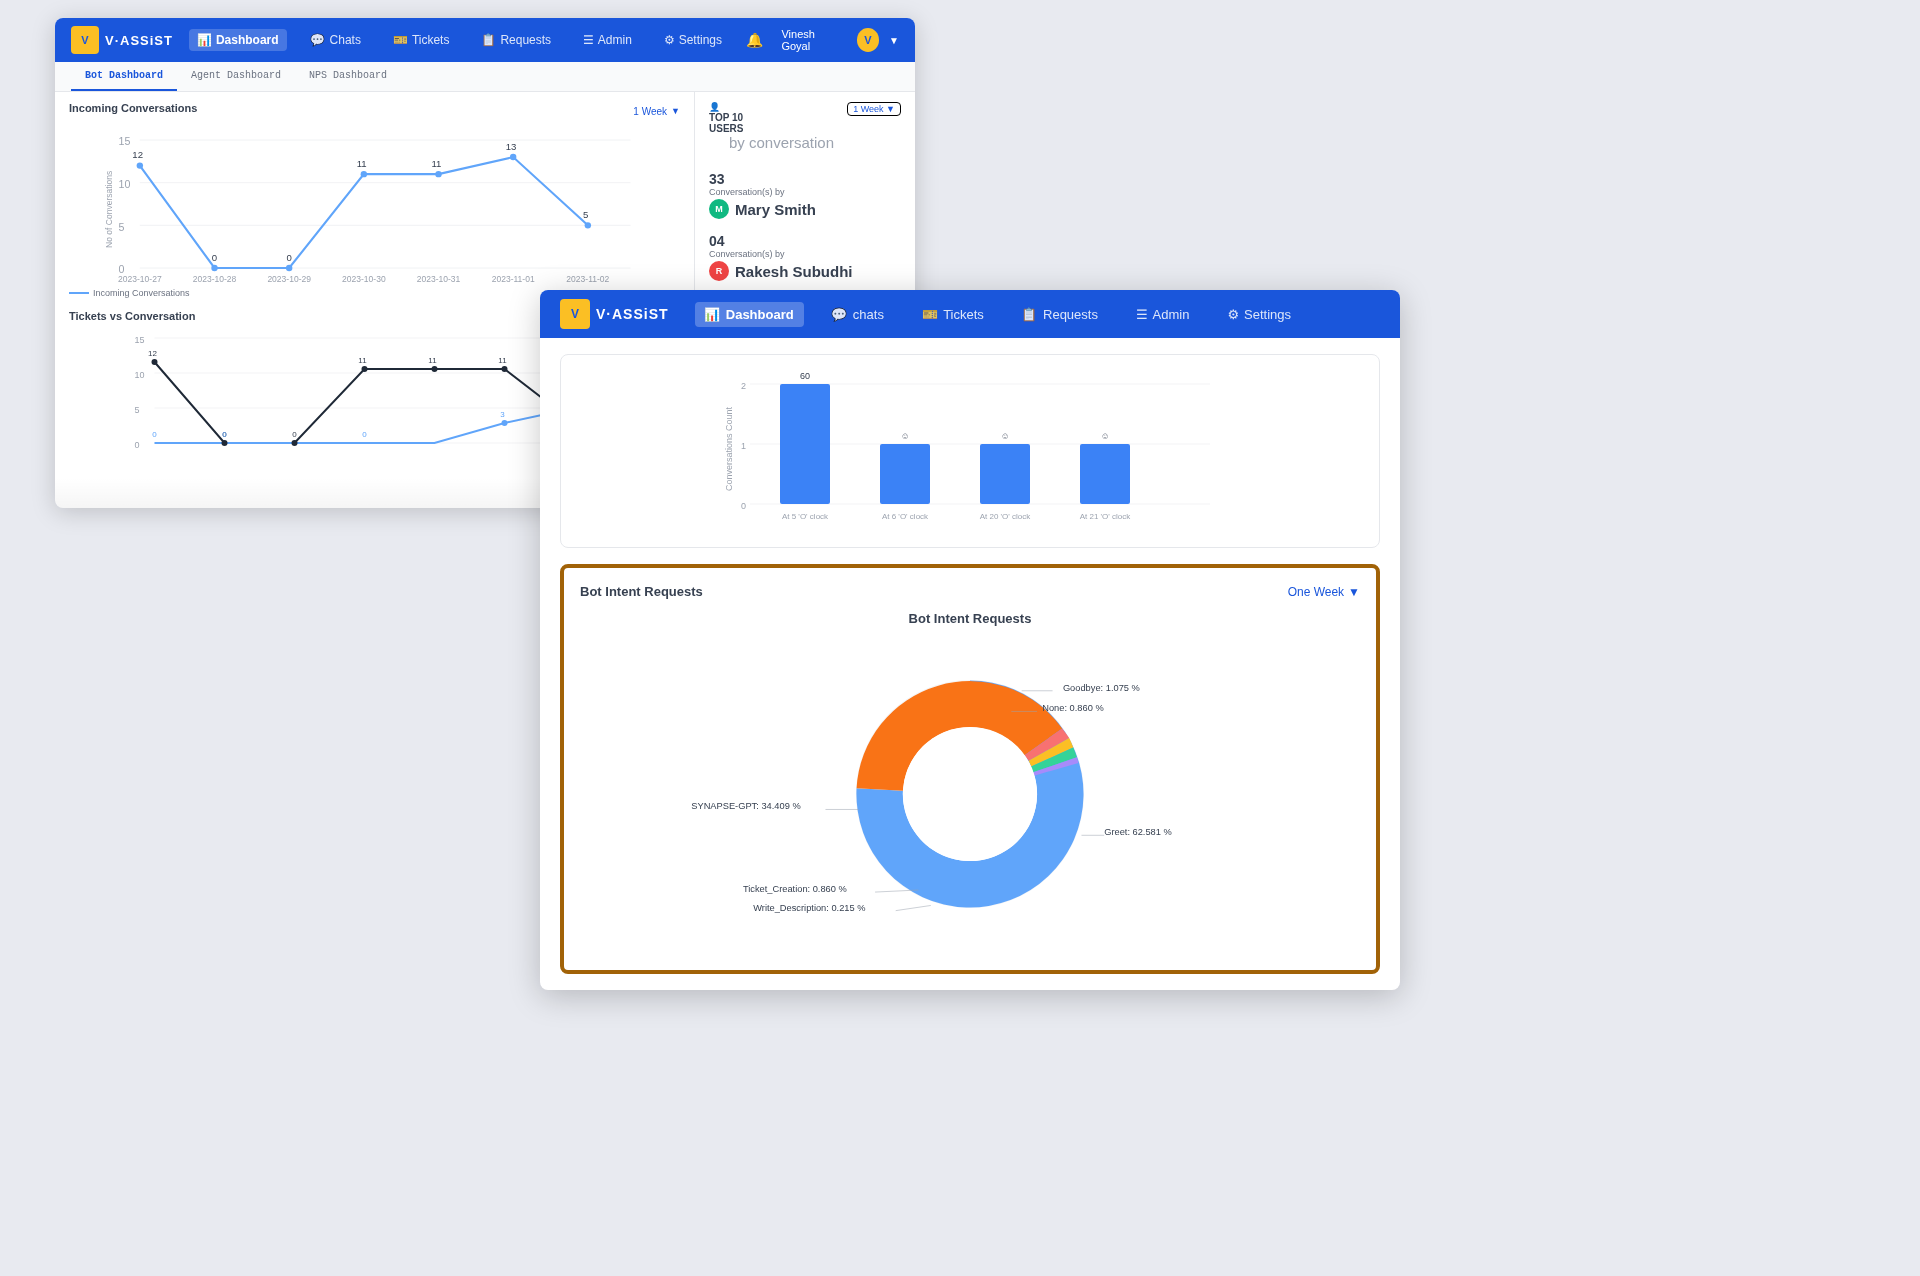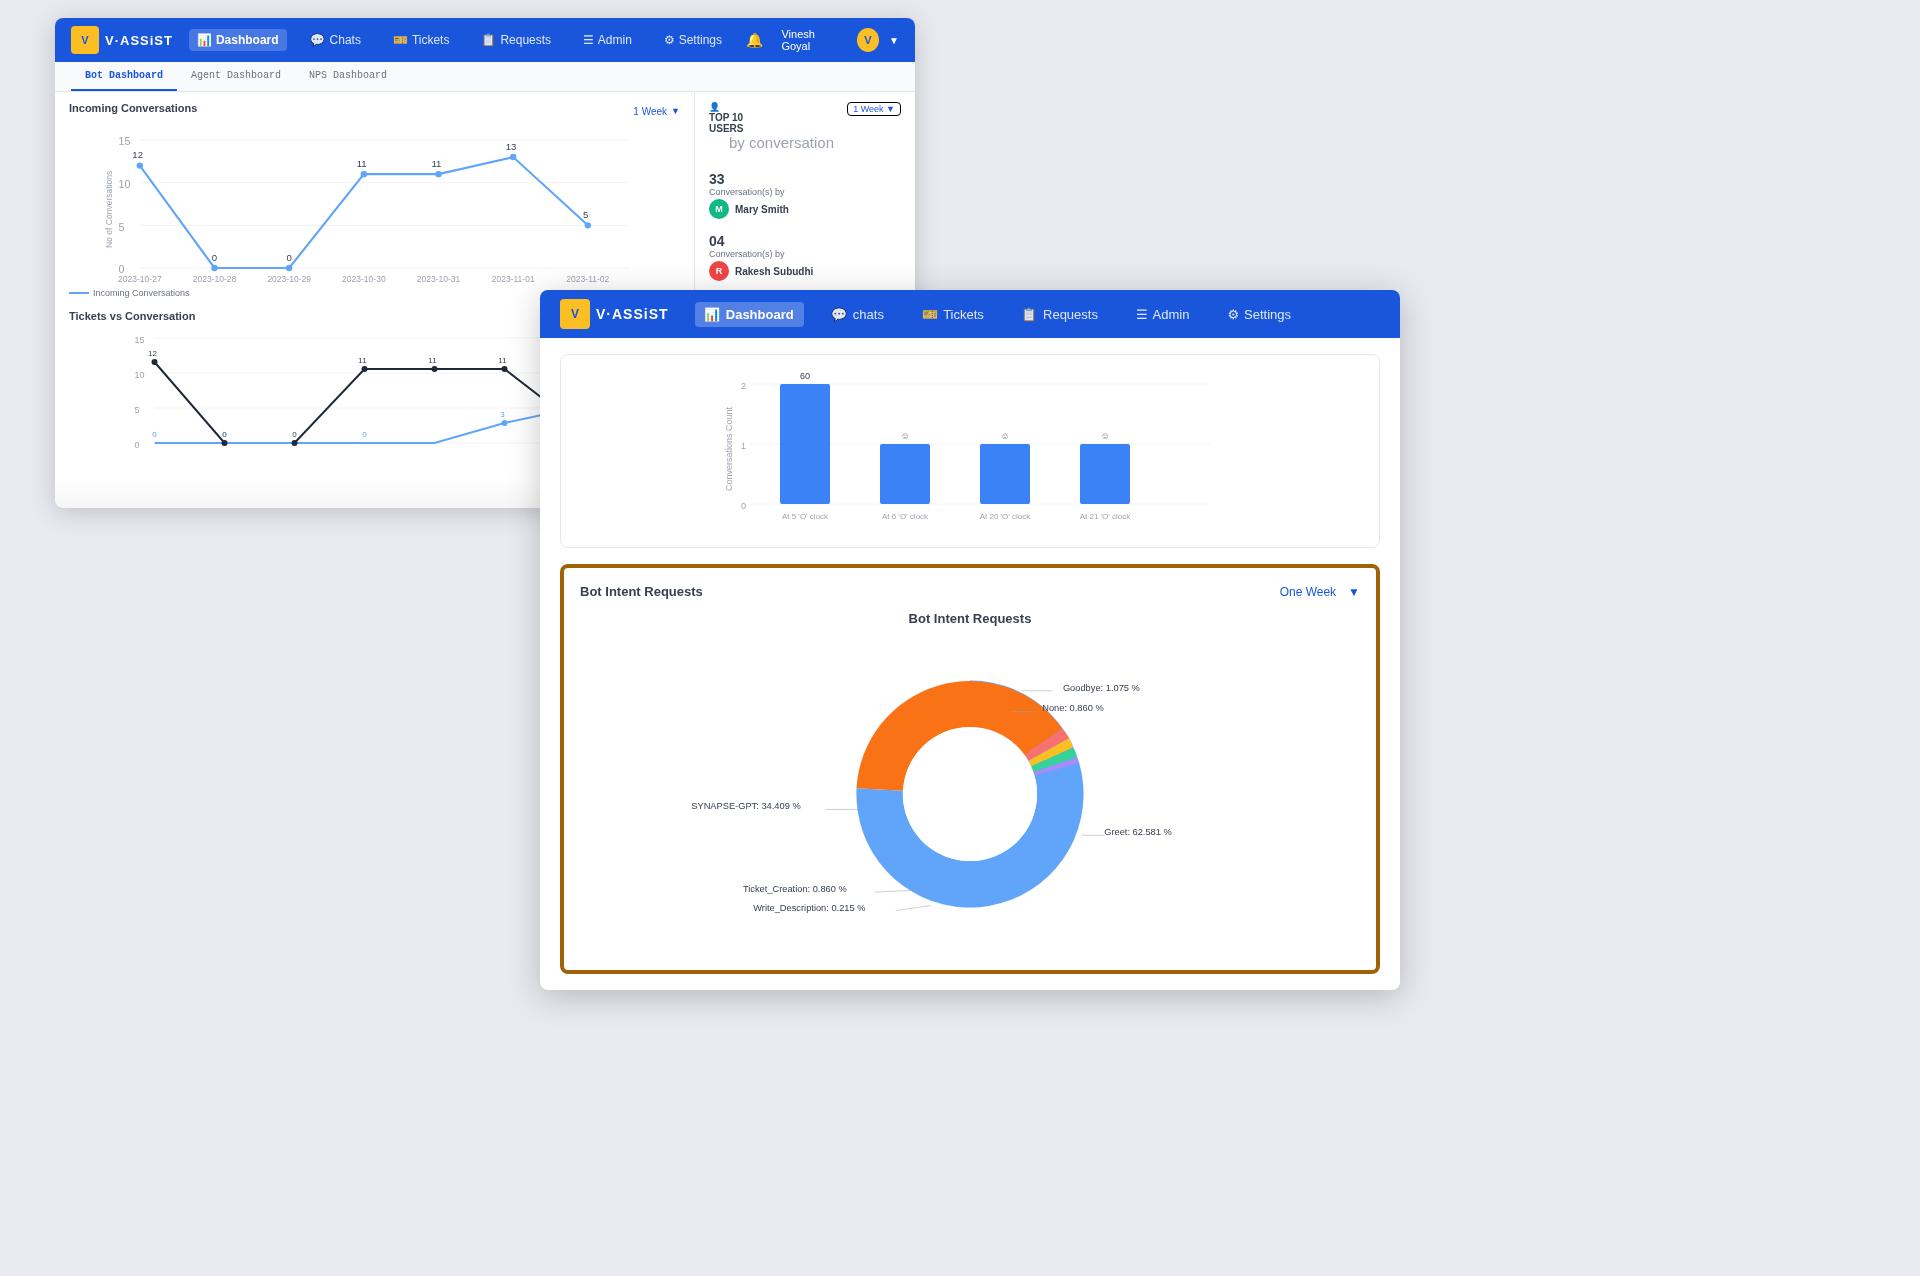--- a/index.html
+++ b/index.html
@@ -79,21 +79,21 @@
     .legend-dot { width: 20px; height: 2px; background: #60a5fa; }
     .top-users-title { font-size: 10px; font-weight: bold; color: #374151; }
     .top-users-sub { font-size: 15px; color: #9ca3af; padding-left: 20px; }
     .week-badge { font-size: 9px; color: #1a56db; border: 1px solid #000000; border-radius: 4px; padding: 1px 5px; }
     .user-entry { margin-top: 20px; }
     .user-count { font-size: 14px; font-weight: bold; color: #374151; }
     .user-row { display: flex; align-items: center; gap: 6px; margin-top: 2px; }
     .user-avatar { width: 20px; height: 20px; border-radius: 50%; display: flex; align-items: center; justify-content: center; font-size: 9px; font-weight: bold; color: #fff; }
     .avatar-green { background: #10b981; }
     .avatar-red { background: #ef4444; }
-    .user-name { font-size: 10px; color: #374151; font-weight: bold; }
+    .user-name { font-size: 15px; color: #374151; font-weight: bold; }
     .tickets-chart { position: relative; height: 140px; }
 
     
     .window2 {
       position: absolute;
       top: 290px;
       left: 540px;
       width: 860px;
       height: 700px;
       background: #fff;
@@ -140,21 +140,21 @@
 
     
     .bot-intent-section {
       background: #fff;
       border: 4px solid #a16207;
       border-radius: 8px;
       padding: 16px;
     }
     .section-header { display: flex; justify-content: space-between; align-items: center; margin-bottom: 12px; }
     .section-title { font-size: 13px; font-weight: bold; color: #374151; }
-    .one-week { color: #1a56db; font-size: 12px; cursor: pointer; display: flex; align-items: flex-end; gap: 12px; }
+    .one-week { color: #1a56db; font-size: 12px; cursor: pointer; display: flex; align-items: flex-end; gap: 4px; }
     .donut-title { text-align: center; font-size: 13px; font-weight: bold; color: #374151; margin-bottom: 8px; }
     .copyright { text-align: center; font-size: 10px; color: #9ca3af; margin-top: 16px; padding-top: 10px; border-top: 1px solid #e5e7eb; }
 
     
     .clip-overlay {
       position: absolute;
       bottom: 0; left: 0; right: 0;
       height: 30px;
       background: linear-gradient(transparent, rgba(0,0,0,0.04));
     }

